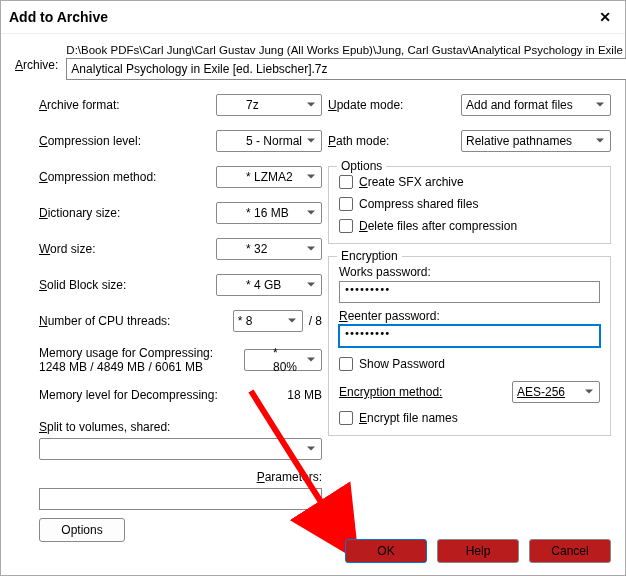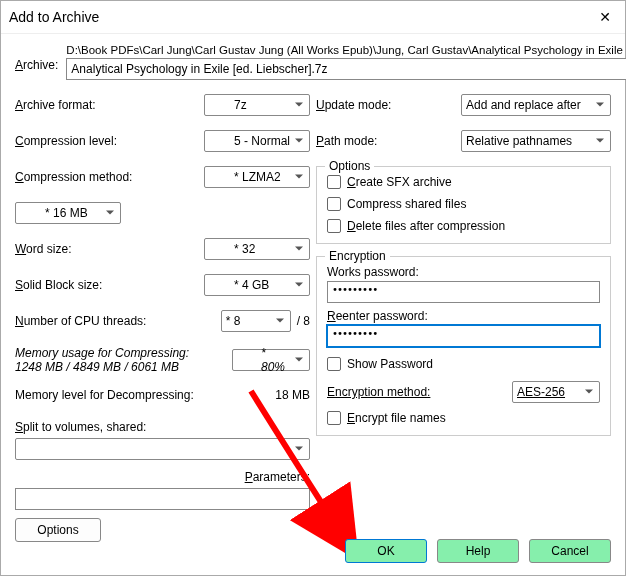--- a/index.html
+++ b/index.html
@@ -1,53 +1,53 @@
 <!DOCTYPE html>
 <html><head>
 <meta charset="utf-8">
 <style>
 * { box-sizing: border-box; font-family: "Segoe UI", Tahoma, sans-serif; font-size: 12px; }
 body { margin: 0; background: #fff; }
 .dialog { width: 626px; height: 576px; background: #fff; border: 1px solid #aaa; position: relative; }
-.titlebar { display: flex; align-items: center; justify-content: space-between; padding: 4px 0 4px 8px; border-bottom: 1px solid #eee; }
+.titlebar { display: flex; align-items: center; justify-content: space-between; padding: 4px 0 4px 8px; border-bottom: 1px solid #eee; font-weight: bold; }
 .titlebar .title { font-size: 14px; }
 .titlebar .close { width: 40px; height: 24px; display: flex; align-items: center; justify-content: center; font-size: 14px; background: #fff; }
 .body { padding: 10px 14px 8px 14px; }
 .archive-row { display: flex; align-items: flex-start; gap: 8px; margin-bottom: 14px; }
 .archive-row .lbl { width: 50px; padding-top: 14px; }
 .archive-row .pathwrap { flex: 1; }
 .pathtext { font-size: 11.5px; white-space: nowrap; overflow: hidden; text-overflow: clip; margin-bottom: 2px; }
 .archive-combo { width: 100%; height: 22px; border: 1px solid #888; padding: 0 20px 0 4px; background: #fff; position: relative; display: flex; align-items: center; }
 .archive-combo::after { content: ""; position: absolute; right: 6px; top: 50%; transform: translateY(-30%); border: 4px solid transparent; border-top-color: #555; }
-.columns { display: flex; gap: 6px; }
+.columns { display: flex; gap: 6px; margin-left: 24px; }
 .col { flex: 1; }
 .row { display: flex; align-items: center; margin-bottom: 14px; min-height: 22px; }
 .row .lbl { flex: 1; }
 .row .ctl { width: 106px; padding-left: 29px; }
 select, .sel { width: 100%; height: 22px; border: 1px solid #888; background: #fff; padding: 0 18px 0 4px; position: relative; display: flex; align-items: center; border-radius: 2px; }
 .sel::after { content: ""; position: absolute; right: 6px; top: 50%; transform: translateY(-30%); border: 4px solid transparent; border-top-color: #555; }
 .sel.wide { width: 150px; }
 .fullsel { width: 100%; }
 .mem { margin-bottom: 10px; }
 .mem .lbl { display:block; }
-.mem-row { display:flex; align-items:center;font-style:italic; }
+.mem-row { display:flex; align-items:center; }
 .mem-row .sel { width: 78px; margin-left: auto; padding-left: 28px; }
 .mem-right { text-align: right; }
 input[type=text], input[type=password], .txt { width: 100%; height: 22px; border: 1px solid #888; padding: 0 4px; background: #fff; }
 .txt.focus { border: 1px solid #0078d4; outline: 1px solid #0078d4; }
 .fieldset { border: 1px solid #ccc; padding: 8px 10px 10px 10px; margin-bottom: 12px; position: relative; }
 .fieldset .legend { position: absolute; top: -8px; left: 8px; background: #fff; padding: 0 4px; font-size: 12px; }
 .check { display: flex; align-items: center; gap: 6px; margin-bottom: 8px; }
 .check .box { width: 14px; height: 14px; border: 1px solid #666; background: #fff; border-radius: 2px; }
 .enc-row { margin-bottom: 6px; }
 .enc-row .lbl { display: block; margin-bottom: 2px; }
 .enc-method { display: flex; align-items: center; gap: 10px; margin: 10px 0 8px 0; text-decoration: underline; }
 .enc-method .sel { width: 88px; margin-left: auto; }
 .bottom-buttons { position: absolute; bottom: 12px; right: 14px; display: flex; gap: 10px; }
-.btn { width: 82px; height: 24px; border: 1px solid #888; background: #86efac; border-radius: 3px; display: flex; align-items: center; justify-content: center; }
+.btn { width: 82px; height: 24px; border: 1px solid #888; background: #b91c1c; border-radius: 3px; display: flex; align-items: center; justify-content: center; }
 .btn.primary { border: 1px solid #0078d4; }
 .options-btn { width: 86px; height: 24px; border: 1px solid #888; background: #fdfdfd; border-radius: 3px; display:flex; align-items:center; justify-content:center; margin-top: 8px; }
 .dots { font-family: monospace; font-size: 10px; letter-spacing: -1px; color: #000; }
 .u::first-letter { text-decoration: underline; }
 .split-lbl { margin-bottom: 4px; }
 .param-lbl { margin-bottom: 4px; margin-top: 10px; text-align: right; }
 .slash { margin-left: 6px; white-space: nowrap; }
 .arrow-svg { position: absolute; left: 230px; top: 380px; pointer-events: none; }
 </style>
 </head>
@@ -85,20 +85,21 @@
               <span>5 - Normal</span>
             </div>
         </div>
         <div class="row">
           <span class="lbl u">Compression method:</span>
           <div class="sel ctl">
               <span>* LZMA2</span>
             </div>
         </div>
         <div class="row">
+          <span class="lbl u">Dictionary size:</span>
           <div class="sel ctl">
               <span>* 16 MB</span>
             </div>
         </div>
         <div class="row">
           <span class="lbl u">Word size:</span>
           <div class="sel ctl">
               <span>* 32</span>
             </div>
         </div>
@@ -134,21 +135,21 @@
         <div class="sel fullsel"></div>
         <div class="param-lbl u">Parameters:</div>
         <input class="txt" type="text" style="">
         <div class="options-btn">Options</div>
       </div>
 
       <div class="col">
         <div class="row">
           <span class="lbl u">Update mode:</span>
           <div class="sel wide">
-              <span>Add and replace after</span>
+              <span>Add and format files</span>
             </div>
         </div>
         <div class="row">
           <span class="lbl u">Path mode:</span>
           <div class="sel wide">
               <span>Relative pathnames</span>
             </div>
         </div>
 
         <div class="fieldset">

